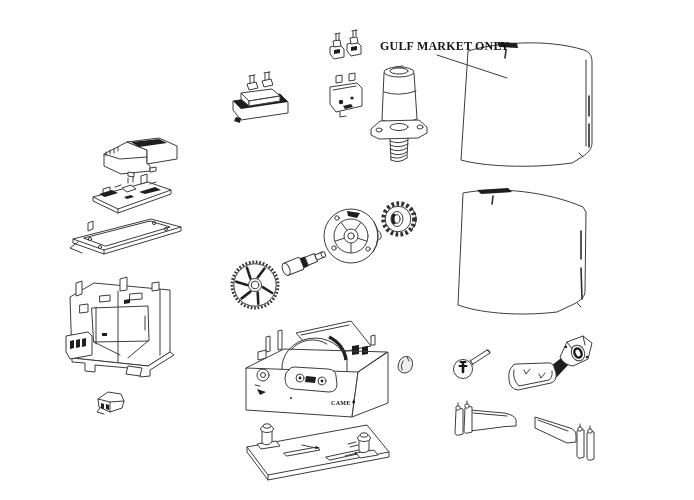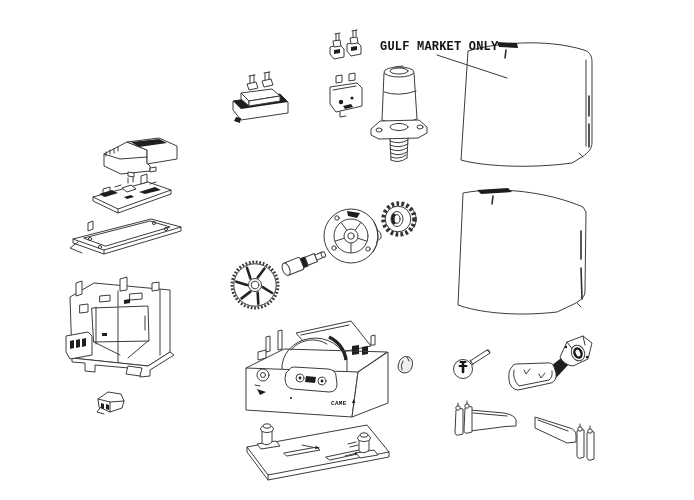--- a/index.html
+++ b/index.html
@@ -1,21 +1,21 @@
 <!DOCTYPE html>
 <html><head>
 <meta charset="utf-8">
 <style>
   html,body{margin:0;padding:0;background:#fff;}
   .stage{
     position:relative;
     width:694px;height:500px;
     background:#ffffff;
     overflow:hidden;
-    font-family:Liberation Mono, monospace;
+    font-family:Liberation Serif, serif;
   }
   .stage svg{position:absolute;inset:0;}
   
   .ln{fill:none;stroke:#3c3c3c;stroke-width:1;stroke-linecap:round;stroke-linejoin:round;}
   .ln16{fill:none;stroke:#2e2e2e;stroke-width:1.6;stroke-linecap:round;}
   .fw{fill:#ffffff;stroke:#3c3c3c;stroke-width:1;stroke-linejoin:round;}
   .fg{fill:#efefef;stroke:#3c3c3c;stroke-width:1;stroke-linejoin:round;}
   .dk{fill:#1e1e1e;stroke:none;}
   .spk{fill:none;stroke:#222;stroke-width:2.6;stroke-linecap:round;}
   .annot{font-weight:bold;letter-spacing:.2px;}

